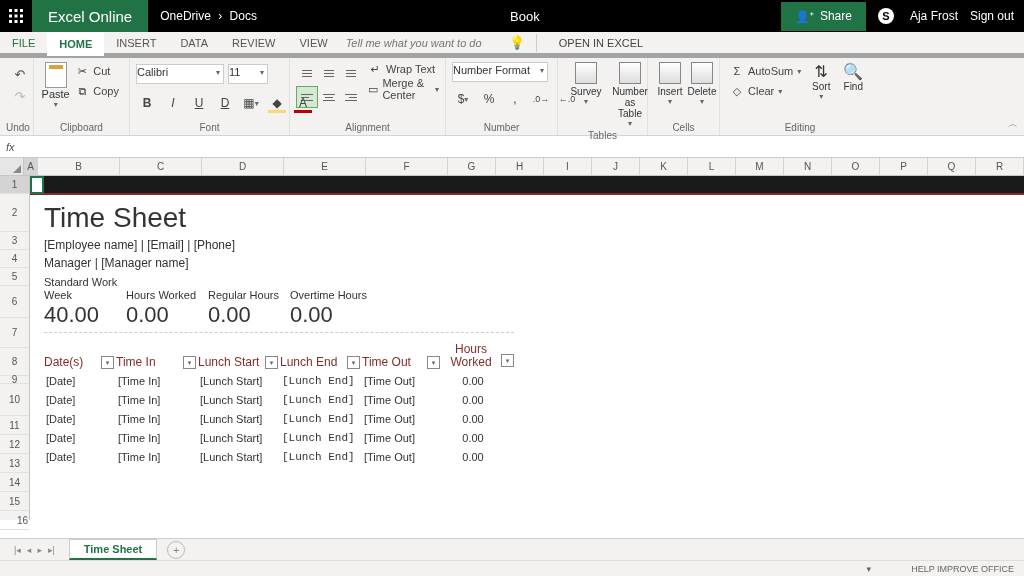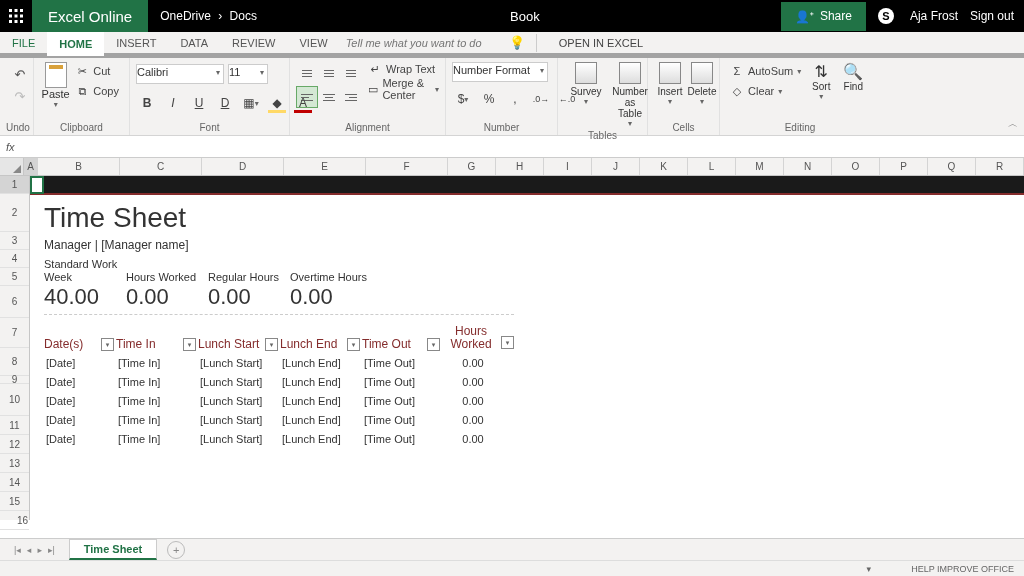--- a/index.html
+++ b/index.html
@@ -101,21 +101,21 @@
 .summary-val > div { width: 82px; }
 .thin-divider { border-top: 1px dashed #ccc; margin: 2px 0 6px 0; width: 470px; }
 .tbl-hdr { display: flex; font-size: 12px; color: #842c2c; height: 32px; align-items: flex-end; padding-bottom: 2px; }
 .tbl-hdr .cellh { display: flex; align-items: flex-end; justify-content: space-between; padding-right: 2px; line-height: 13px; }
 .tbl-hdr .cellh.hw { width: 60px; justify-content: center; flex-direction: column; align-items: center; position: relative; }
 .tbl-hdr .cellh.hw .filter-box { position: absolute; right: -12px; bottom: 2px; }
 .filter-box { width: 13px; height: 13px; border: 1px solid #888; display: inline-flex; align-items: center; justify-content: center; font-size: 7px; color: #666; background: #fff; cursor: pointer; }
 .tbl-row { display: flex; font-size: 11px; height: 19px; align-items: center; }
 .c { width: 72px; padding-left: 2px; }
 .c.num { width: 60px; text-align: center; }
-.cB { width: 72px; } .cC { width: 82px; } .cD { width: 82px; } .cE { width: 82px; } .cF { width: 80px; }
+.cB { width: 72px; } .cC { width: 82px; } .cD { width: 82px; } .cE { width: 82px; font-family: Liberation Mono, monospace; } .cF { width: 80px; }
 
 
 .sheettabs { position: absolute; bottom: 16px; left: 0; right: 0; height: 22px; background: #f3f2f1; border-top: 1px solid #ccc; display: flex; align-items: center; font-size: 11px; }
 .nav-arrows { display: flex; gap: 6px; padding: 0 14px; color: #888; }
 .nav-arrows span { cursor: pointer; font-size: 9px; }
 .sheet-tab { padding: 3px 14px; background: #fff; border: 1px solid #ccc; border-bottom: 2px solid #217346; color: #217346; font-weight: 600; cursor: pointer; }
 .add-sheet { width: 18px; height: 18px; border: 1px solid #bbb; border-radius: 50%; display: flex; align-items: center; justify-content: center; margin-left: 10px; color: #888; cursor: pointer; font-size: 11px; }
 
 
 .statusbar { position: absolute; bottom: 0; left: 0; right: 0; height: 16px; background: #f3f2f1; border-top: 1px solid #ddd; display: flex; justify-content: flex-end; align-items: center; font-size: 9px; color: #666; padding: 0 10px; gap: 40px; }
@@ -414,20 +414,21 @@
       <div class="rowhdr" style="height: 19px;">14</div>
       <div class="rowhdr" style="height: 19px;">15</div>
       <div class="rowhdr" style="height: 19px; padding-left: 16px;">16</div>
     </div>
   <div class="cells">
     <div class="dark-band"></div>
     <div class="red-line"></div>
     <div class="active-cell"></div>
     <div class="content">
       <div class="title">Time Sheet</div>
+      <div class="subrow">[Employee name] | [Email] | [Phone]</div>
       <div class="subrow">Manager | [Manager name]</div>
       <div class="summary-hdr">
         <div>Standard Work Week</div>
         <div>Hours Worked</div>
         <div>Regular Hours</div>
         <div>Overtime Hours</div>
       </div>
       <div class="summary-val">
         <div>40.00</div>
         <div>0.00</div>

